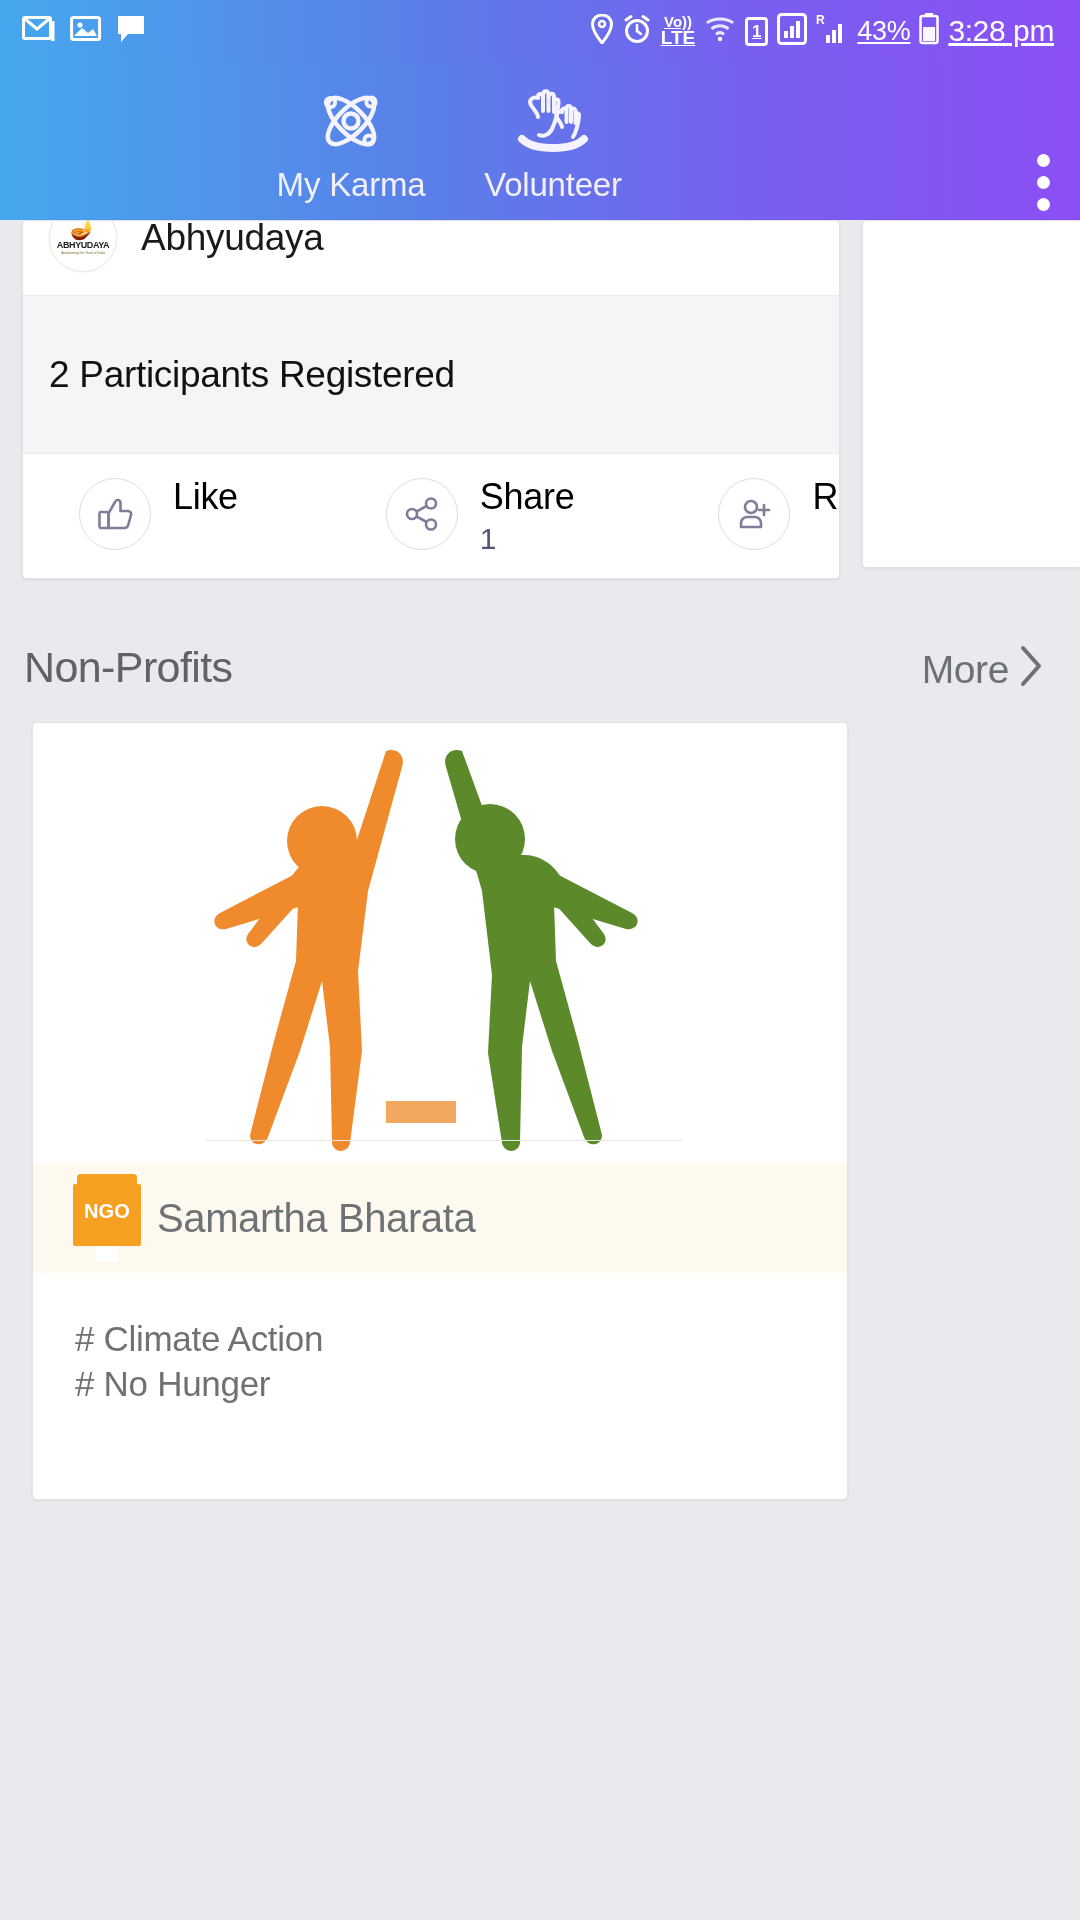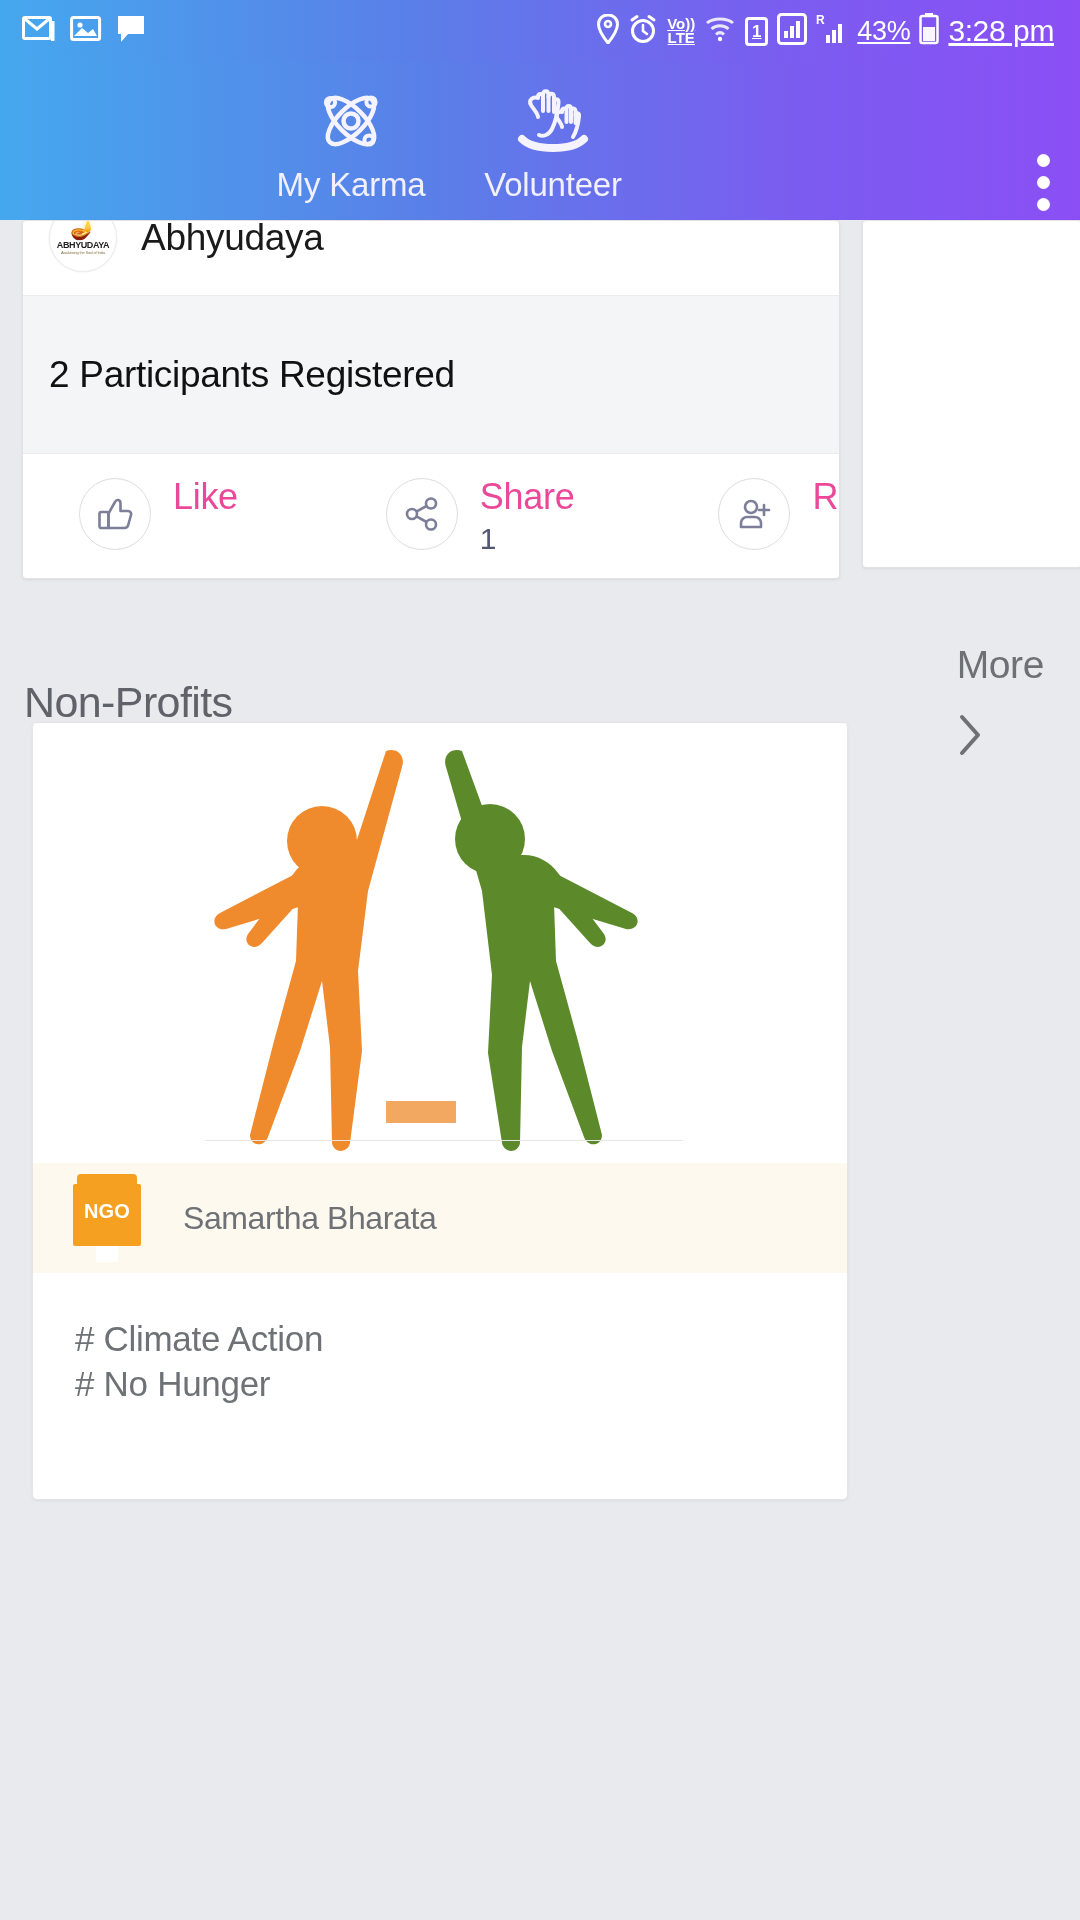--- a/index.html
+++ b/index.html
@@ -21,21 +21,21 @@
     color:#fff;
     text-decoration:underline;
   }
   .sb-left{ display:flex; align-items:center; gap:14px; }
   .sb-right{ margin-left:auto; display:flex; align-items:center; gap:9px; }
   .sb-ico{ display:block; }
   .sb-txt{ font-size:27px; font-weight:400; letter-spacing:-.3px; line-height:1; }
   .sb-clock{ font-size:30px; letter-spacing:-.4px; }
   .volte{ display:flex; flex-direction:column; align-items:center; line-height:.95; }
   .volte b{ font-size:15px; font-weight:700; }
-  .volte i{ font-size:15px; font-style:normal; font-weight:700;text-align:center; }
+  .volte i{ font-size:19px; font-style:normal; font-weight:700;text-align:center; }
   .simbox{
     width:23px;height:29px;border:3px solid #fff;border-radius:4px;
     display:flex;align-items:center;justify-content:center;
     font-size:17px;font-weight:700;line-height:1;
   }
 
   
   .appbar{
     position:relative;
     height:158px;
@@ -103,33 +103,32 @@
   .act{ display:flex; align-items:flex-start; cursor:pointer; }
   .act:nth-child(1){ margin-left:56px; }
   .act:nth-child(2){ margin-left:148px; }
   .act:nth-child(3){ margin-left:144px; }
   .act-circle{
     width:72px;height:72px;border-radius:50%;
     border:1.5px solid #dcdde2; background:#fff;
     display:flex;align-items:center;justify-content:center;flex:none;
   }
   .act-txtcol{ margin-left:22px; display:flex; flex-direction:column; }
-  .act-label{ font-size:36px; color:#ec4899; line-height:1.05; letter-spacing:-.3px;text-align:center; }
+  .act-label{ font-size:36px; color:#000000; line-height:1.05; letter-spacing:-.3px;text-align:center; }
   .act-count{ font-size:30px; color:#545770; margin-top:6px; }
 
   
   .section-head{
     position:absolute; left:0; top:423px; width:1080px;
     display:flex; align-items:center; padding:0 36px 0 24px;
   }
   .section-title{ font-size:43px; color:#5f6268; letter-spacing:-.6px; }
   .more-link{
-    margin-left:auto; display:flex; align-items:flex-start; gap:26px;
+    margin-left:auto; display:flex; align-items:flex-end; gap:9px;
     cursor:pointer;
-    flex-direction:column;
   }
   .more-label{ font-size:39px; color:#6d7075; letter-spacing:-.4px; }
   .chev{ display:block; }
 
   
   .ngocard{
     position:absolute; left:32px; top:502px; width:816px; height:778px;
     background:#fff; border:1px solid #e4e4e8; border-radius:5px;
     box-shadow:0 1px 3px rgba(0,0,0,.06);
     overflow:hidden;
@@ -150,21 +149,21 @@
   .ngo-badge .body{
     position:absolute; left:0; top:10px; width:68px; height:62px;
     background:#f5a020; border-radius:2px;
     display:flex; align-items:center; justify-content:center;
   }
   .ngo-badge .door{
     position:absolute; left:50%; bottom:0; transform:translateX(-50%);
     width:22px;height:16px;background:#fff;border-radius:2px 2px 0 0; z-index:2;
   }
   .ngo-badge .bt{ font-size:20px;font-weight:700;color:#fff;letter-spacing:.2px; margin-top:-8px; }
-  .ngo-title{ font-size:32px; color:#6e7175; margin-left:42px; letter-spacing:-.4px; }
+  .ngo-title{ font-size:40px; color:#6e7175; margin-left:16px; letter-spacing:-.4px; }
 
   .ngo-tags{ padding:44px 0 0 42px; background:#fff; }
   .ngo-tag{ font-size:35px; color:#6e7175; line-height:1.28; letter-spacing:-.3px; }
 </style>
 </head>
 <body>
 
 <div class="statusbar">
   <div class="sb-left">
     <span class="sb-ico">

